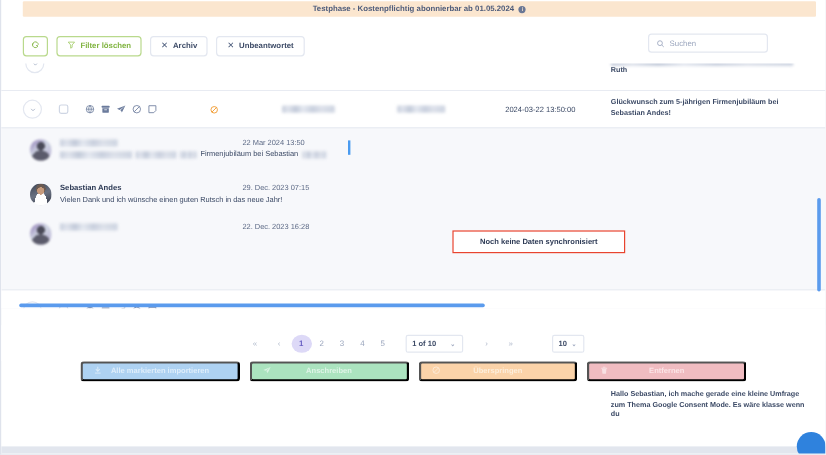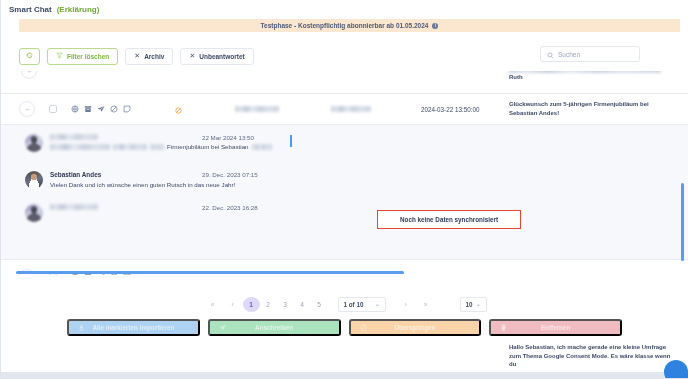--- a/index.html
+++ b/index.html
@@ -293,24 +293,20 @@
   .bottom-strip {
     position: absolute; left: 0; right: 0; bottom: 0; height: 6px;
     background: #e2e6ee;
   }
 </style>
 </head>
 <body>
 
 <div class="app">
 
-  <div class="titlebar">
-    <span>Smart Chat</span>
-    <span class="title-link">(Erklärung)</span>
-  </div>
 
   <div class="banner">
     <span>Testphase - Kostenpflichtig abonnierbar ab 01.05.2024</span>
     <span class="info-dot">i</span>
   </div>
 
   <div class="toolbar">
 
     <button class="btn btn-refresh">
       <span>

